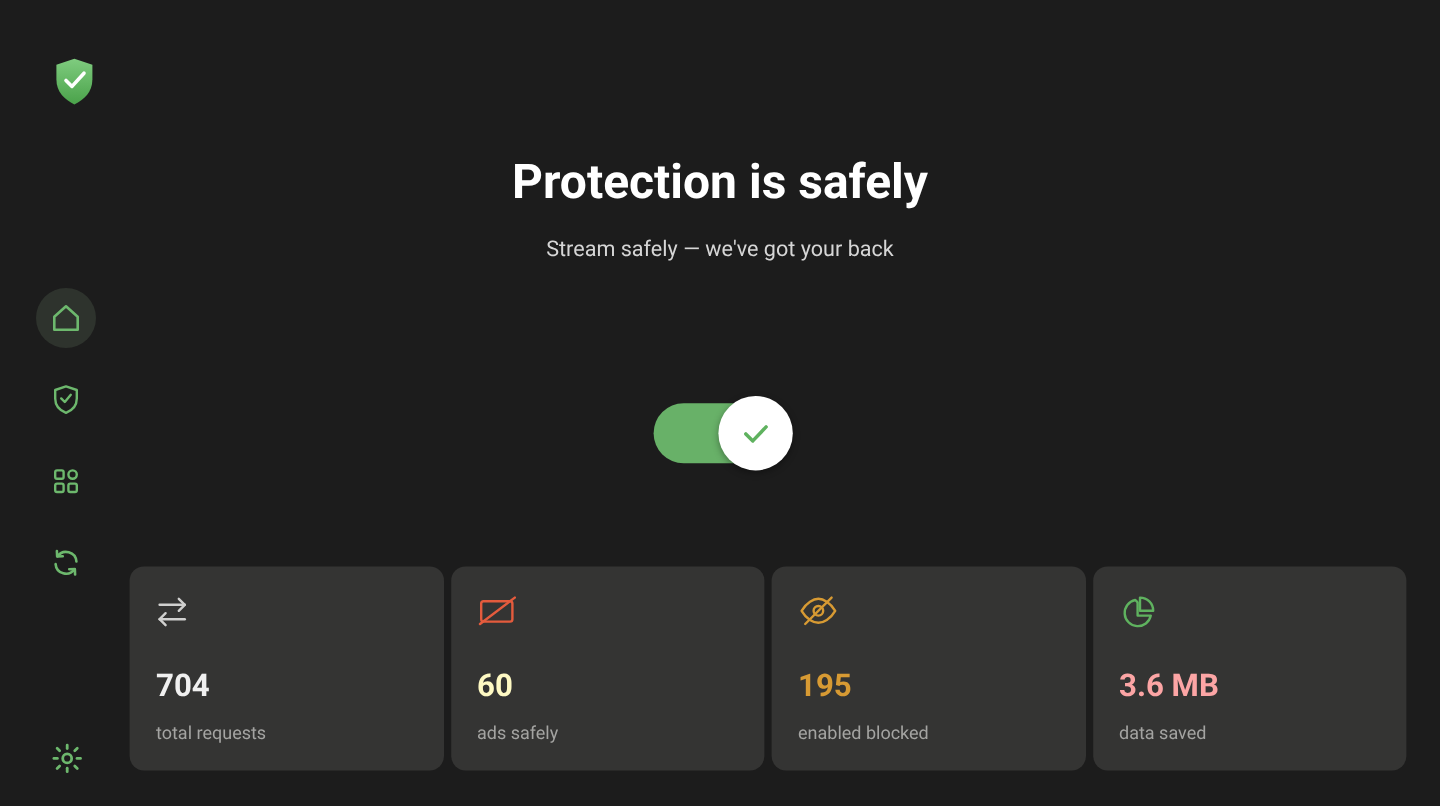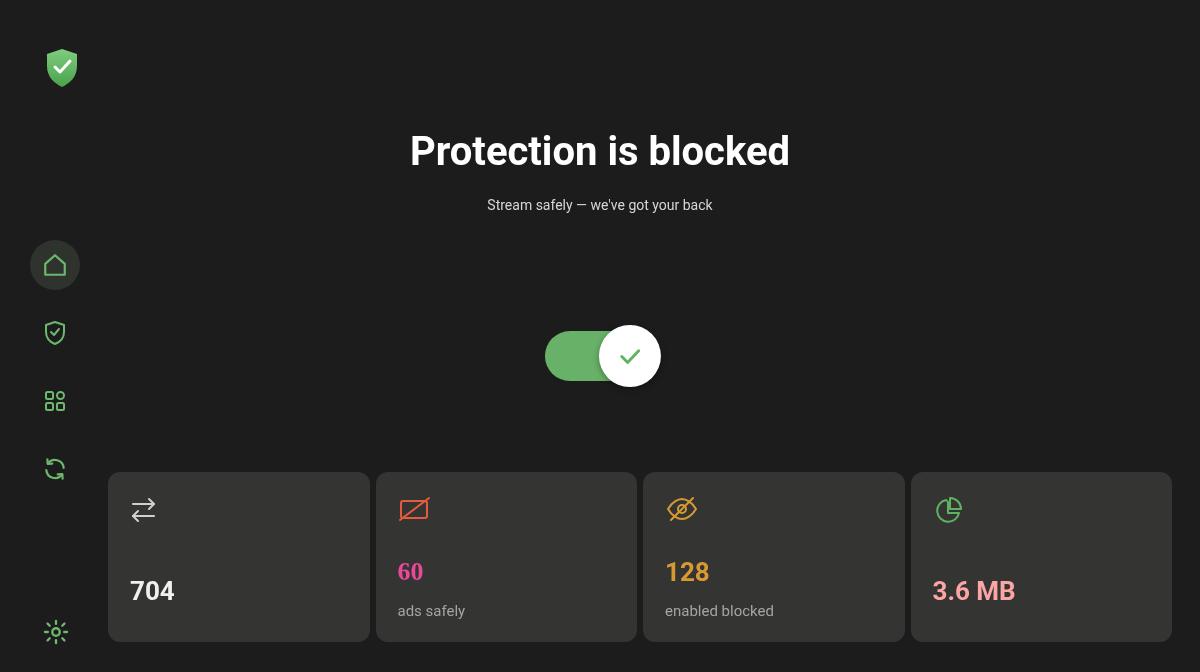--- a/index.html
+++ b/index.html
@@ -64,21 +64,21 @@
     flex-direction: column;
     align-items: center;
   }
   .hero-title {
     font-size: 40px;
     font-weight: 700;
     color: #ffffff;
     margin-bottom: 22px;
   }
   .hero-subtitle {
-    font-size: 14px;
+    font-size: 18px;
     color: #d6d6d6;
     margin-bottom: 118px;
   }
 
   
   .toggle {
     position: relative;
     width: 110px;
     height: 50px;
     cursor: pointer;
@@ -130,21 +130,21 @@
   .card-value {
     font-size: 26px;
     font-weight: 700;
     margin-bottom: 14px;
   }
   .card-label {
     font-size: 15px;
     color: #a4a4a2;
   }
   .card-value.white  { color: #f0f0f0; }
-  .card-value.red    { color: #ec4899; font-family: Liberation Serif, serif; }
+  .card-value.red    { color: #fef9c3; }
   .card-value.amber  { color: #d79a33; }
   .card-value.green  { color: #fca5a5; }
 
 </style>
 </head>
 <body>
 
 <div class="logo">
   <svg width="36" height="40" viewBox="0 0 36 40">
     <defs>
@@ -196,21 +196,21 @@
     <path d="M4.8 4.8 L6.6 6.6"></path>
       <path d="M17.4 17.4 L19.2 19.2"></path>
     <path d="M2.5 12 L5 12"></path>
       <path d="M19 12 L21.5 12"></path>
     <path d="M4.8 19.2 L6.6 17.4"></path>
       <path d="M17.4 6.6 L19.2 4.8"></path>
   </svg>
 </div>
 
 <section class="hero">
-  <h1 class="hero-title">Protection is blocked</h1>
+  <h1 class="hero-title">Protection is safely</h1>
   <p class="hero-subtitle">Stream safely — we've got your back</p>
 
   <div class="toggle">
     <div class="toggle-track"></div>
     <div class="toggle-knob">
       <svg width="28" height="28" viewBox="0 0 24 24" fill="none" stroke="#5fb25f" stroke-width="2.5" stroke-linecap="round" stroke-linejoin="round">
         <path d="M5 12.5 L10 17.5 L19.5 7.5"></path>
       </svg>
     </div>
   </div>
@@ -221,20 +221,21 @@
   <div class="card">
     <div class="card-icon">
       <svg width="32" height="28" viewBox="0 0 32 28" fill="none" stroke="#d0d0cf" stroke-width="2" stroke-linecap="round" stroke-linejoin="round">
         <line x1="3" y1="8" x2="24" y2="8"></line>
           <polyline points="19 3 24 8 19 13"></polyline>
         <line x1="24" y1="20" x2="3" y2="20"></line>
           <polyline points="8 15 3 20 8 25"></polyline>
       </svg>
     </div>
     <div class="card-value white">704</div>
+    <div class="card-label">total requests</div>
   </div>
 
   <div class="card">
     <div class="card-icon">
       <svg width="34" height="26" viewBox="0 0 34 26" fill="none" stroke="#e45b3d" stroke-width="2" stroke-linecap="round" stroke-linejoin="round">
         <rect x="3" y="5" width="26" height="17" rx="2"></rect>
         <line x1="2" y1="24" x2="31" y2="2"></line>
       </svg>
     </div>
     <div class="card-value red">60</div>
@@ -242,27 +243,28 @@
   </div>
 
   <div class="card">
     <div class="card-icon">
       <svg width="34" height="26" viewBox="0 0 34 26" fill="none" stroke="#d79a33" stroke-width="2" stroke-linecap="round" stroke-linejoin="round">
         <path d="M3 13 C7 6 13 3 17 3 C21 3 27 6 31 13 C27 20 21 23 17 23 C13 23 7 20 3 13 Z"></path>
         <circle cx="17" cy="13" r="4"></circle>
         <line x1="6" y1="24" x2="28" y2="2"></line>
       </svg>
     </div>
-    <div class="card-value amber">128</div>
+    <div class="card-value amber">195</div>
     <div class="card-label">enabled blocked</div>
   </div>
 
   <div class="card">
     <div class="card-icon">
       <svg width="30" height="30" viewBox="0 0 30 30" fill="none" stroke="#5fb25f" stroke-width="2" stroke-linecap="round" stroke-linejoin="round">
         <path d="M13 4 A11 11 0 1 0 26 17 L15 17 L15 6 A11 11 0 0 0 13 4 Z" fill="none"></path>
         <path d="M17 2 A11 11 0 0 1 28 13 L17 13 Z"></path>
       </svg>
     </div>
     <div class="card-value green">3.6 MB</div>
+    <div class="card-label">data saved</div>
   </div>
 
 </section>
 
 </body></html>

